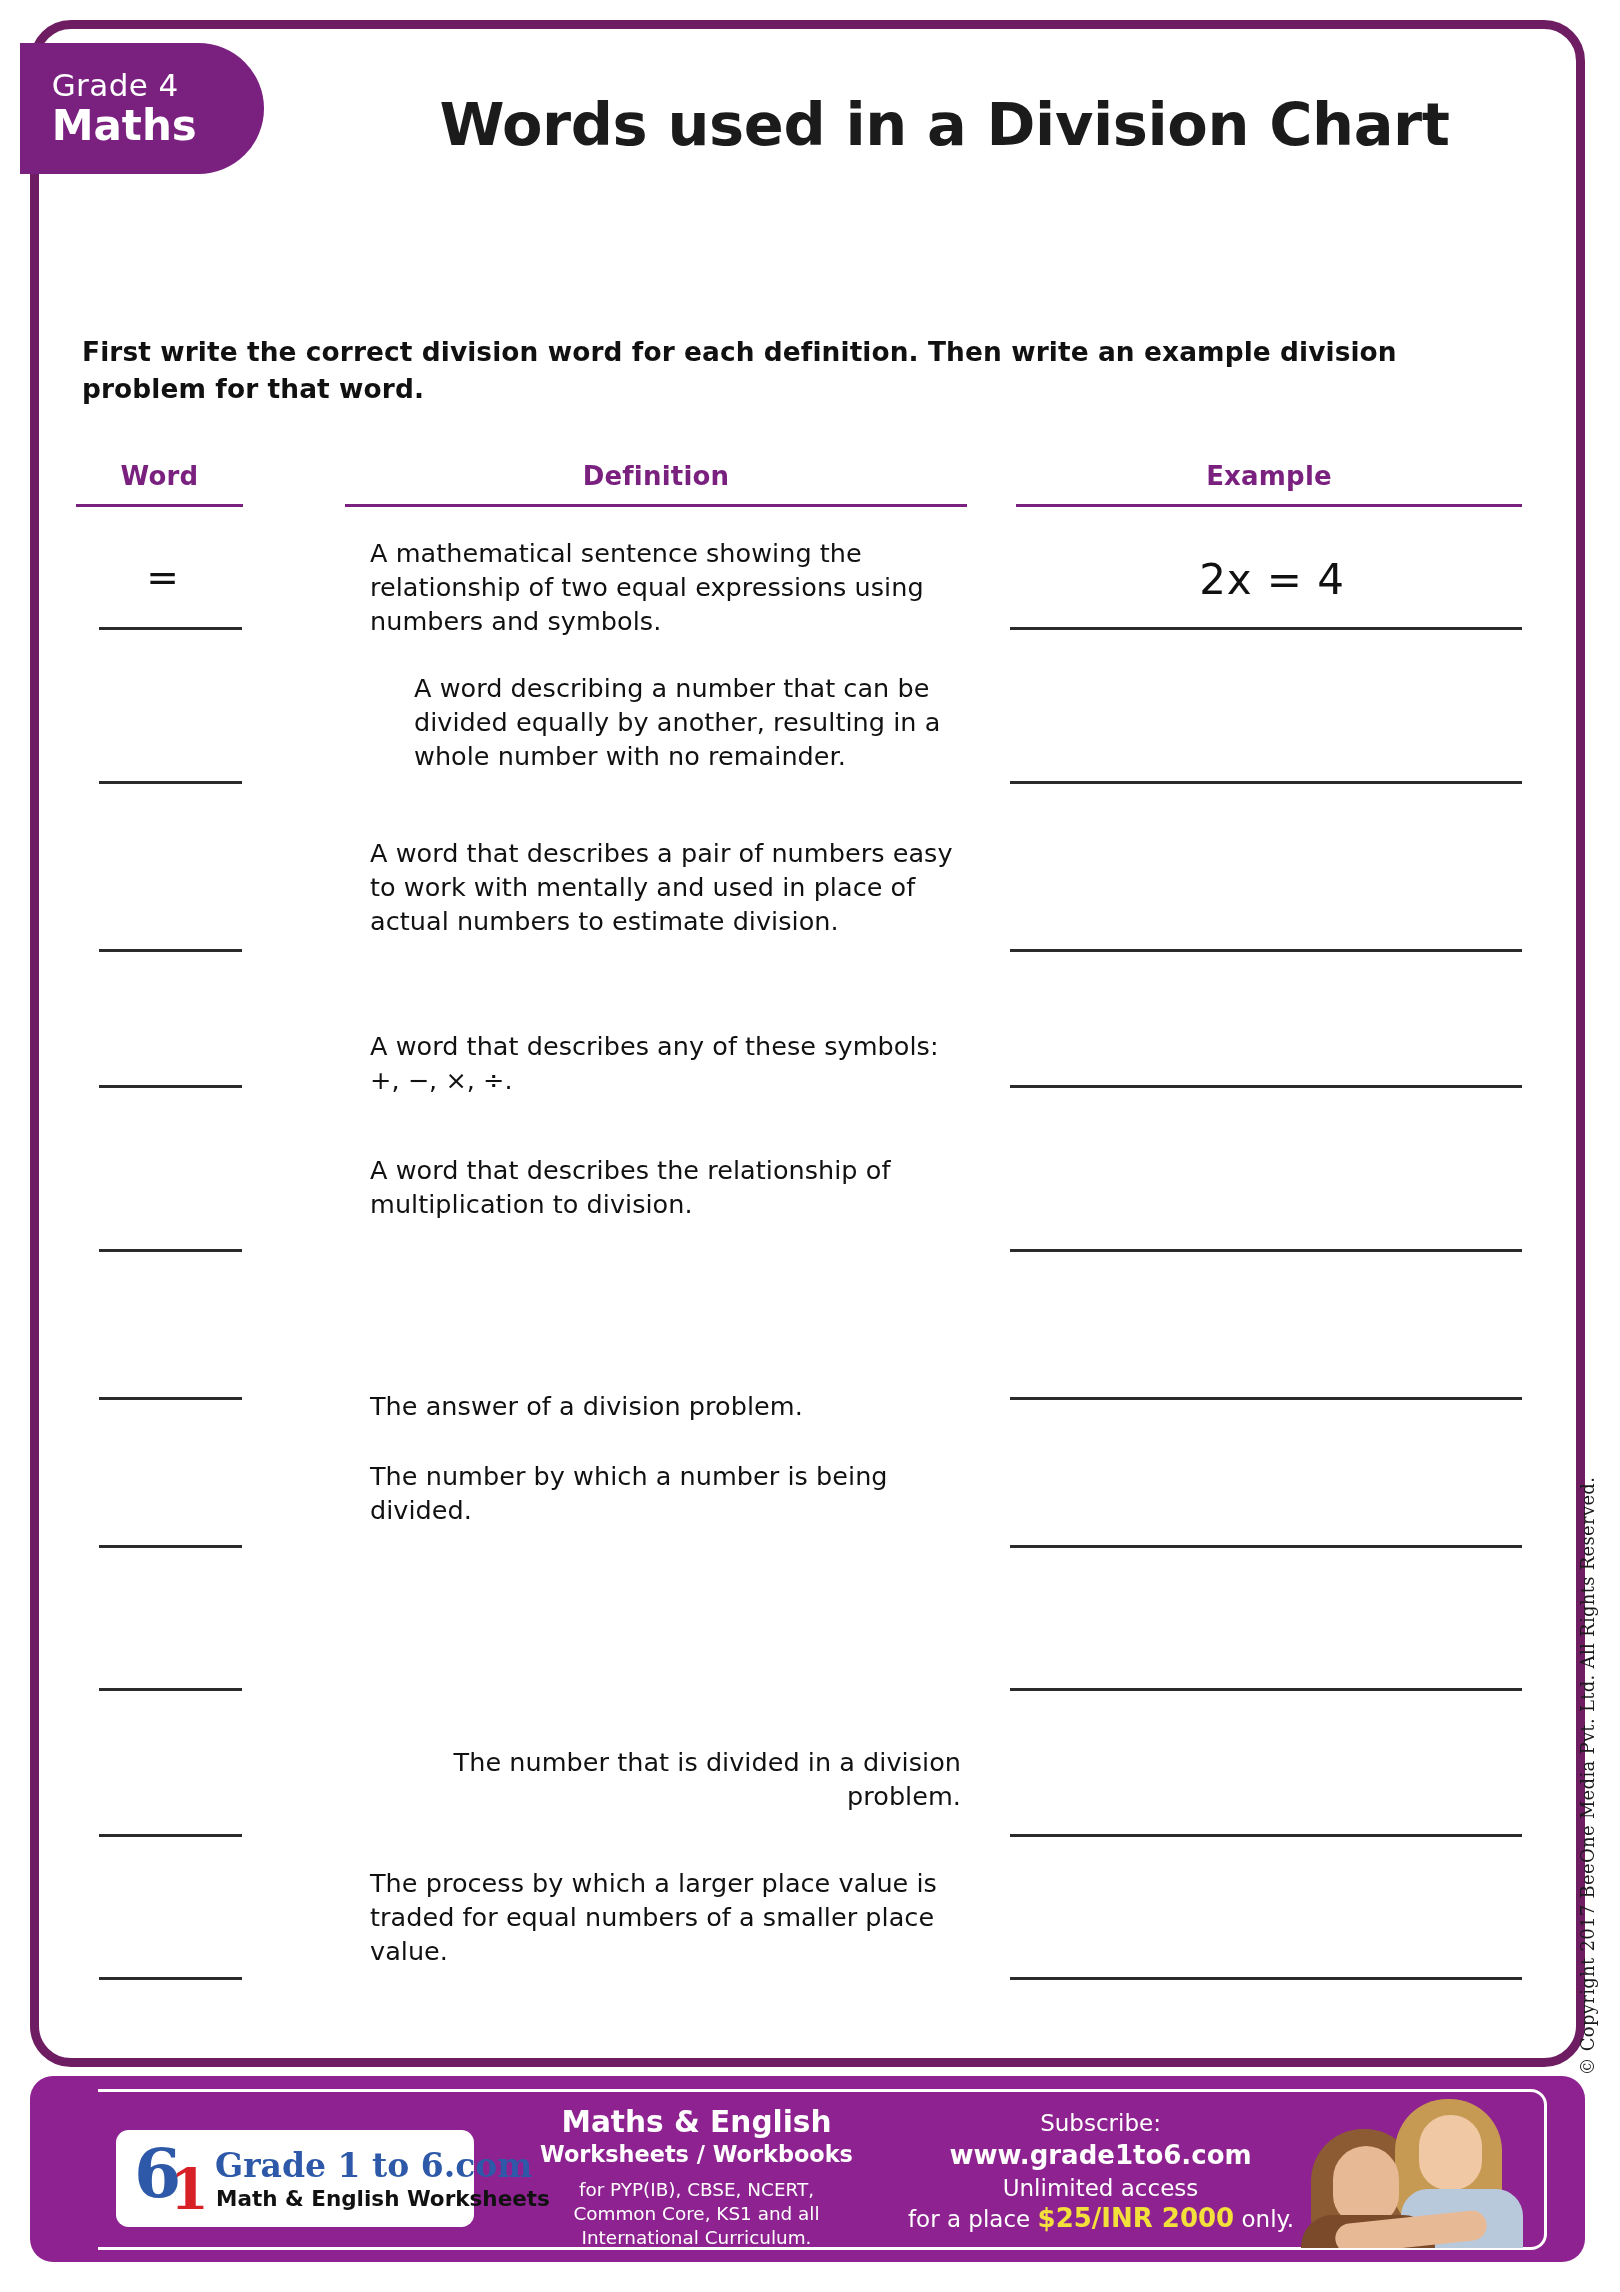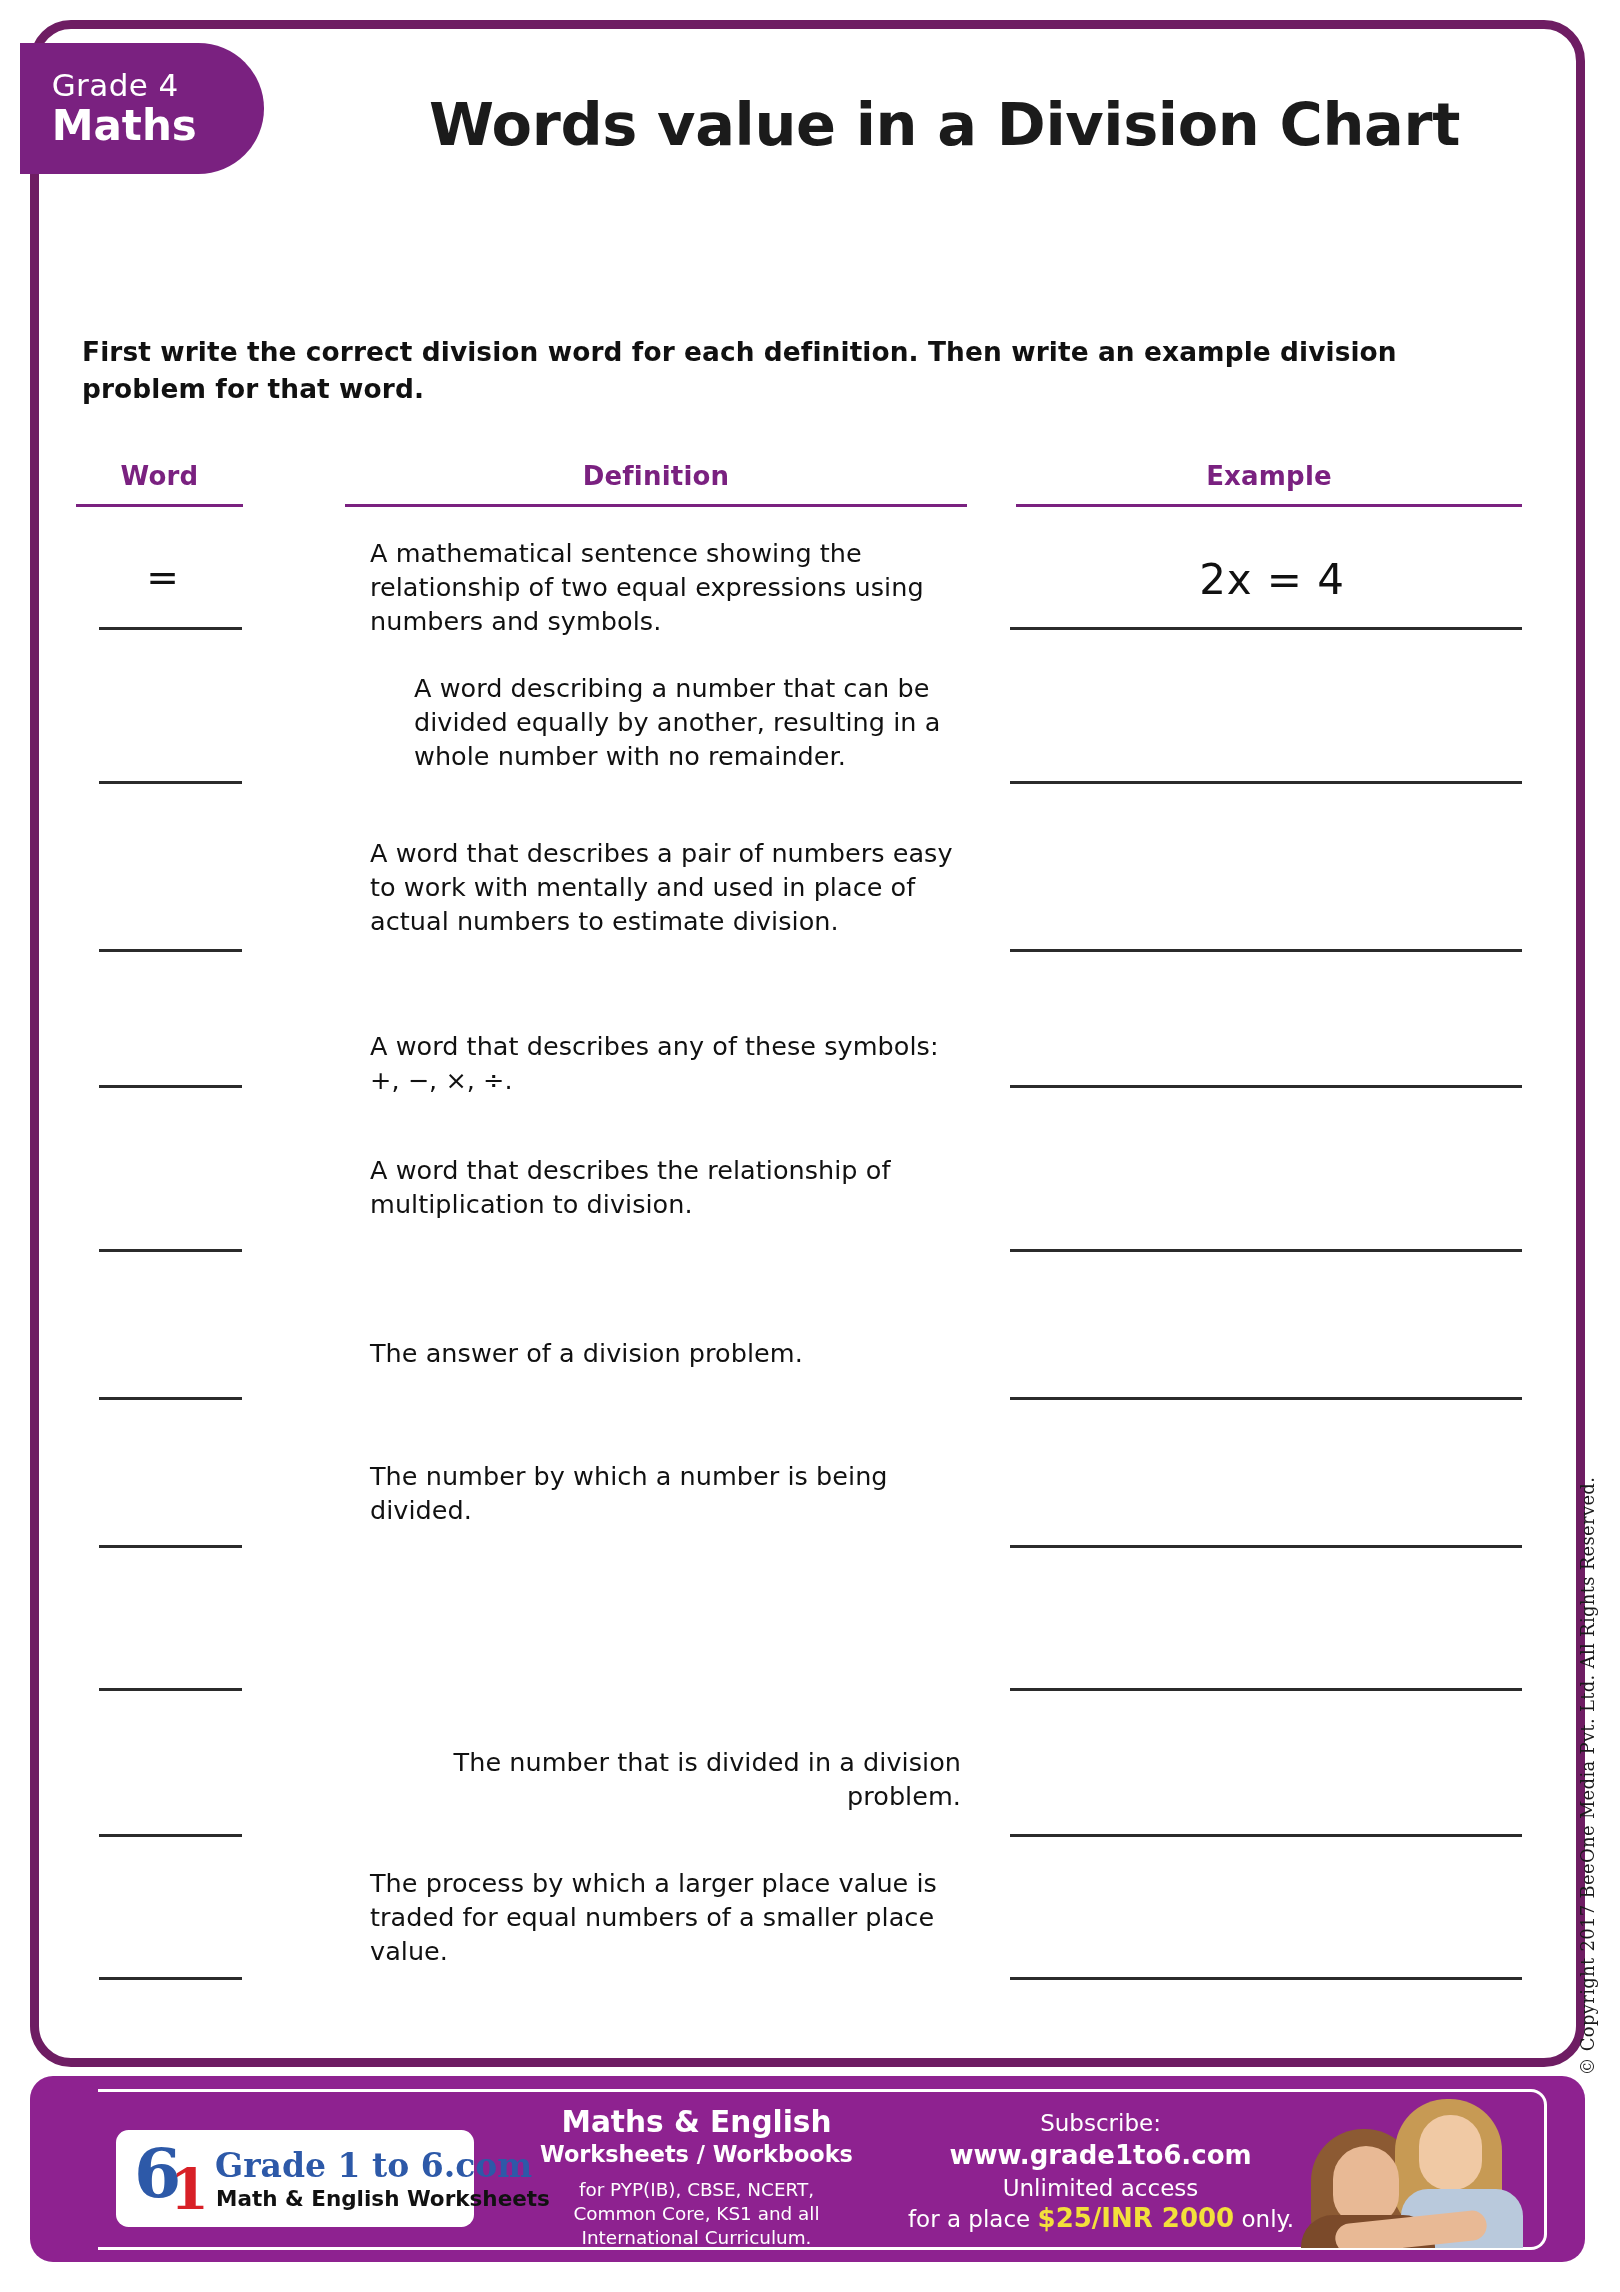--- a/index.html
+++ b/index.html
@@ -127,40 +127,40 @@
 </head>
 <body>
 
 <div class="page-frame"></div>
 
 <div class="grade-badge">
   <div class="g-line1">Grade 4</div>
   <div class="g-line2">Maths</div>
 </div>
 
-<div class="title">Words value in a Division Chart</div>
+<div class="title">Words used in a Division Chart</div>
 
 <div class="instructions">First write the correct division word for each definition. Then write an example division problem for that word.</div>
 
 <div class="tbl">
 
   <div class="col-head" style="left:76px;top:461px;width:167px;">Word</div>
   <div class="col-head" style="left:345px;top:461px;width:622px;">Definition</div>
   <div class="col-head" style="left:1016px;top:461px;width:506px;">Example</div>
 
   <div class="head-rule" style="left:76px;top:504px;width:167px;"></div>
   <div class="head-rule" style="left:345px;top:504px;width:622px;"></div>
   <div class="head-rule" style="left:1016px;top:504px;width:506px;"></div>
 
   <div class="defcell" style="left:370px;top:537px;width:591px;">A mathematical sentence showing the relationship of two equal expressions using numbers and symbols.</div>
   <div class="defcell" style="left:370px;top:672px;width:591px;margin-left:44px;">A word describing a number that can be divided equally by another, resulting in a whole number with no remainder.</div>
   <div class="defcell" style="left:370px;top:837px;width:591px;">A word that describes a pair of numbers easy to work with mentally and used in place of actual numbers to estimate division.</div>
   <div class="defcell" style="left:370px;top:1154px;width:591px;">A word that describes the relationship of multiplication to division.</div>
   <div class="defcell" style="left:370px;top:1030px;width:591px;">A word that describes any of these symbols: +, −, ×, ÷.</div>
-  <div class="defcell" style="left:370px;top:1337px;width:591px;">The answer of a division problem.</div>
+  <div class="defcell" style="left:370px;top:1390px;width:591px;">The answer of a division problem.</div>
   <div class="defcell" style="left:370px;top:1460px;width:591px;">The number by which a number is being divided.</div>
   <div class="defcell" style="left:370px;top:1746px;width:591px;text-align:right;">The number that is divided in a division problem.</div>
   <div class="defcell" style="left:370px;top:1867px;width:591px;">The process by which a larger place value is traded for equal numbers of a smaller place value.</div>
 
   <div class="prefill-eq" style="left:100px;top:555px;width:125px;">=</div>
   <div class="prefill-ex" style="left:1039px;top:555px;width:466px;">2x = 4</div>
 
   <div class="ans-line" style="left:99px;top:627px;width:143px;"></div>
   <div class="ans-line" style="left:99px;top:781px;width:143px;"></div>
   <div class="ans-line" style="left:99px;top:949px;width:143px;"></div>

